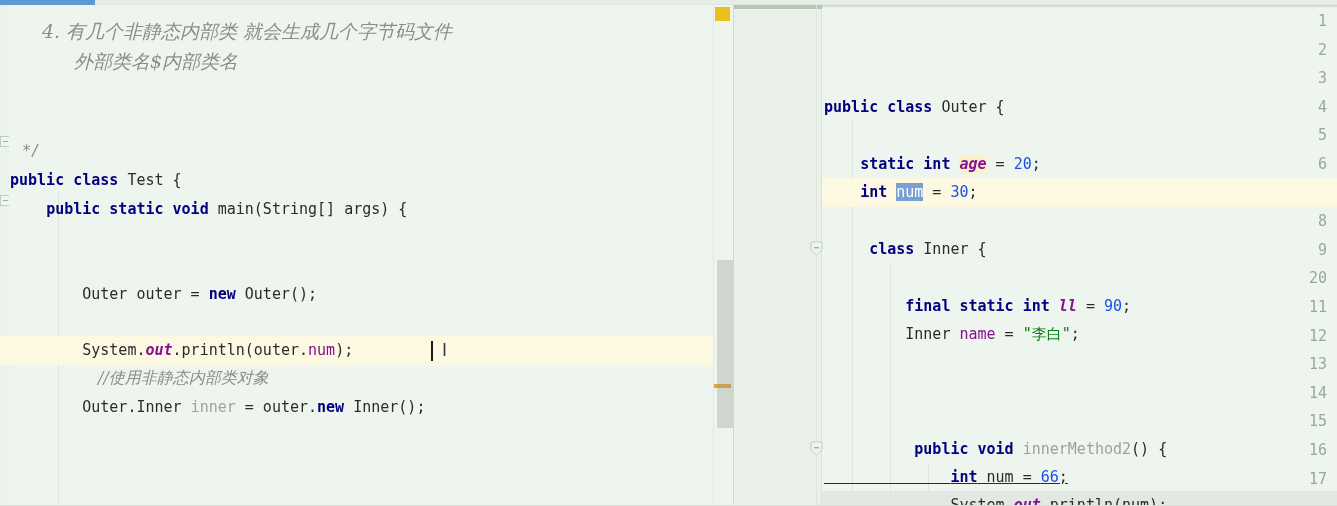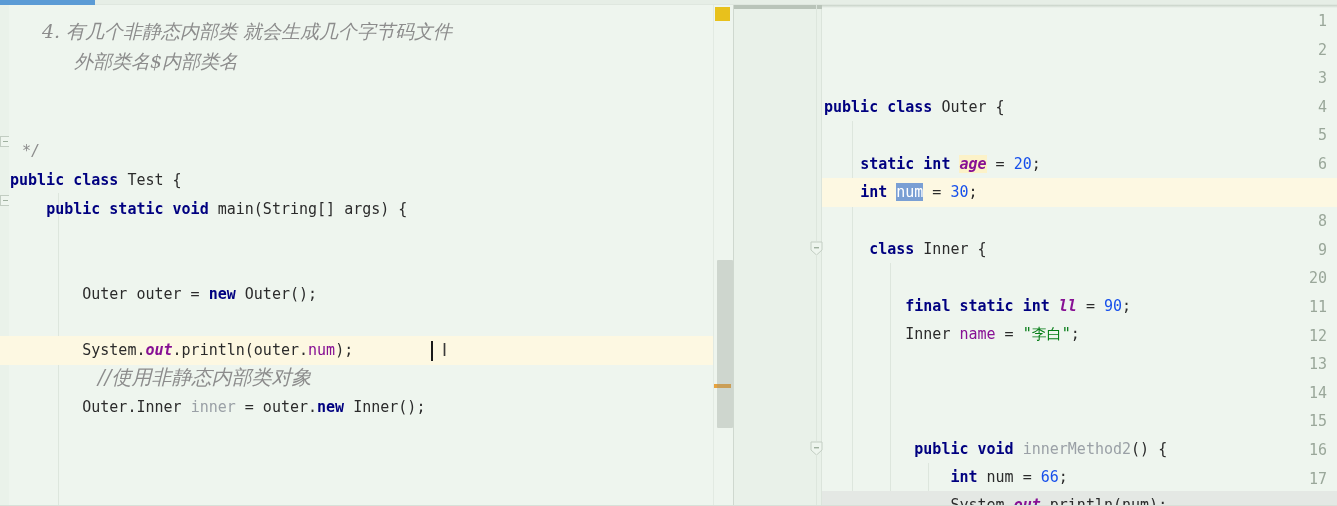--- a/index.html
+++ b/index.html
@@ -229,21 +229,21 @@
       <div class="ln" style="top:190px; left:10px;"><span class="plain">    </span><span class="kw">public static void</span><span class="plain"> </span><span class="plain">main(String[] args) {</span></div>
 
       <div class="ln" style="top:161px; left:10px;"><span class="kw">public class</span><span class="plain"> </span><span class="plain">Test</span><span class="plain"> </span><span class="plain">{</span></div>
 
       <div class="ln" style="top:275px; left:10px;"><span class="plain">        </span><span class="plain">Outer outer = </span><span class="kw">new</span><span class="plain"> Outer();</span></div>
 
       <div class="ln caret-line" style="top:331px; left:0;"><span class="plain">        </span><span class="plain" style="margin-left:10px;">System.</span><span class="fieldi">out</span><span class="plain">.println(outer.</span><span class="field">num</span><span class="plain">);</span></div>
       <div class="caret" style="top:336px; left:431px;"></div>
       <div class="mouse-ibeam" style="top:336px; left:440px;">I</div>
 
-      <div class="ln cmt" style="top:358px; left:98px; font-family:'DejaVu Serif',serif; font-size:20px;">//使用非静态内部类对象</div>
+      <div class="ln cmt" style="top:358px; left:98px; font-family:'DejaVu Serif',serif; font-size:16px;">//使用非静态内部类对象</div>
 
       <div class="ln" style="top:388px; left:10px;"><span class="plain">        </span><span class="plain">Outer.Inner </span><span class="gray">inner</span><span class="plain"> = outer.</span><span class="kw">new</span><span class="plain"> Inner();</span></div>
     </div>
   </div>
 
   <div class="stripecol">
     <div class="stripe-warn" style="top:2px;"></div>
     <div class="stripe-mark" style="top:379px;"></div>
     <div class="scroll-thumb" style="top:255px; height:168px;"></div>
   </div>
@@ -305,20 +305,20 @@
 
       <div class="r-ln" style="top:230px; left:2px;"><span class="plain">     </span><span class="kw">class</span><span class="plain"> Inner {</span></div>
 
       <div class="r-ln" style="top:287px; left:2px;"><span class="plain">         </span><span class="kw">final static int</span><span class="plain"> </span><span class="fieldi">ll</span><span class="plain"> = </span><span class="num">90</span><span class="plain">;</span></div>
 
       <div class="r-ln" style="top:315px; left:2px;"><span class="plain">         </span><span class="plain">Inner </span><span class="field">name</span><span class="plain"> = </span><span class="str">"李白"</span><span class="plain">;</span></div>
 
 
       <div class="r-ln" style="top:430px; left:2px;"><span class="plain">          </span><span class="kw">public void</span><span class="gray"> innerMethod2</span><span class="plain">() {</span></div>
 
-      <div class="r-ln" style="top:458px; left:2px;"><span class="plain">              </span><span class="kw">int</span><span class="plain"> num = </span><span class="num">66</span><span class="plain">;</span></div>
+      <div class="r-ln" style="top:458px; left:2px;text-decoration:underline;"><span class="plain">              </span><span class="kw">int</span><span class="plain"> num = </span><span class="num">66</span><span class="plain">;</span></div>
 
       <div class="r-ln occur-line" style="top:486px; left:0;"><span class="plain" style="margin-left:2px;">              </span><span class="plain">System.</span><span class="fieldi">out</span><span class="plain">.println(num);</span></div>
     </div>
   </div>
 
   <div class="bottom-cut"></div>
 </div>
 
 </body></html>

